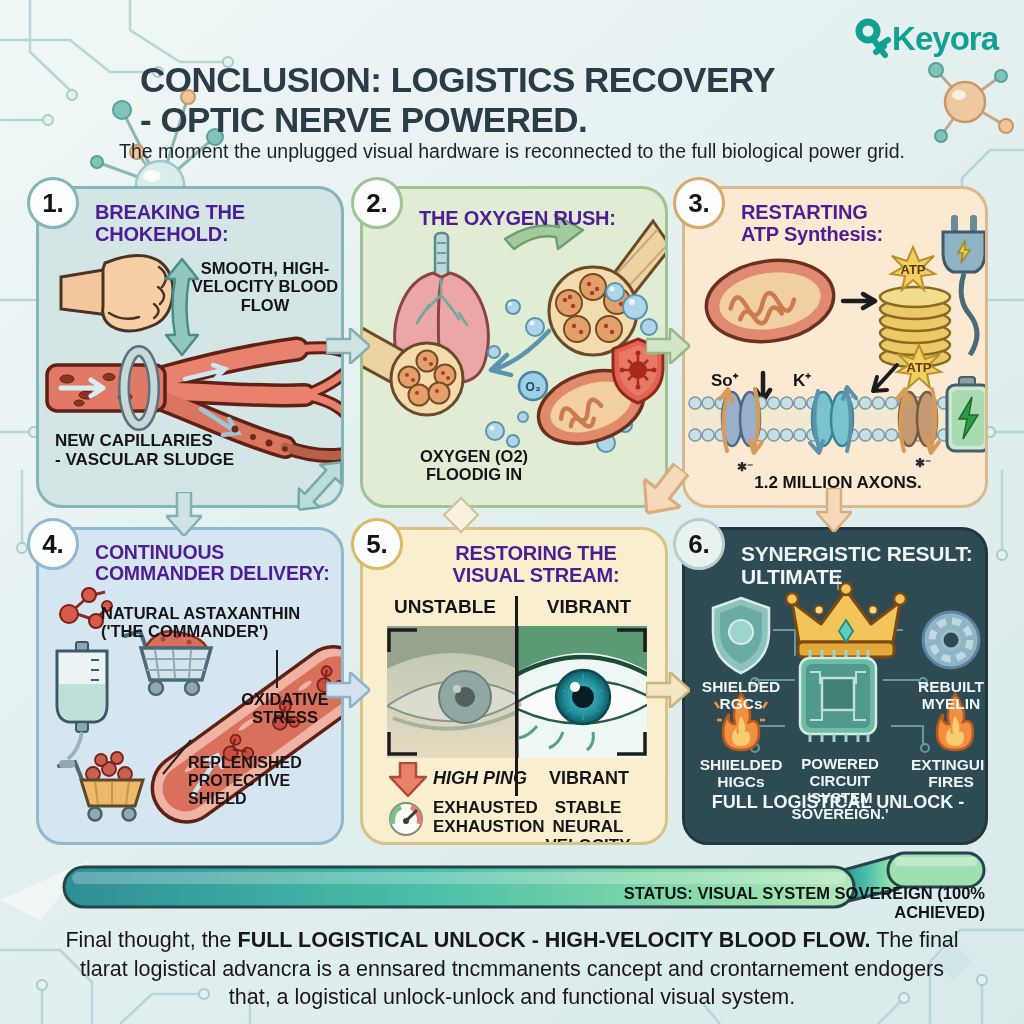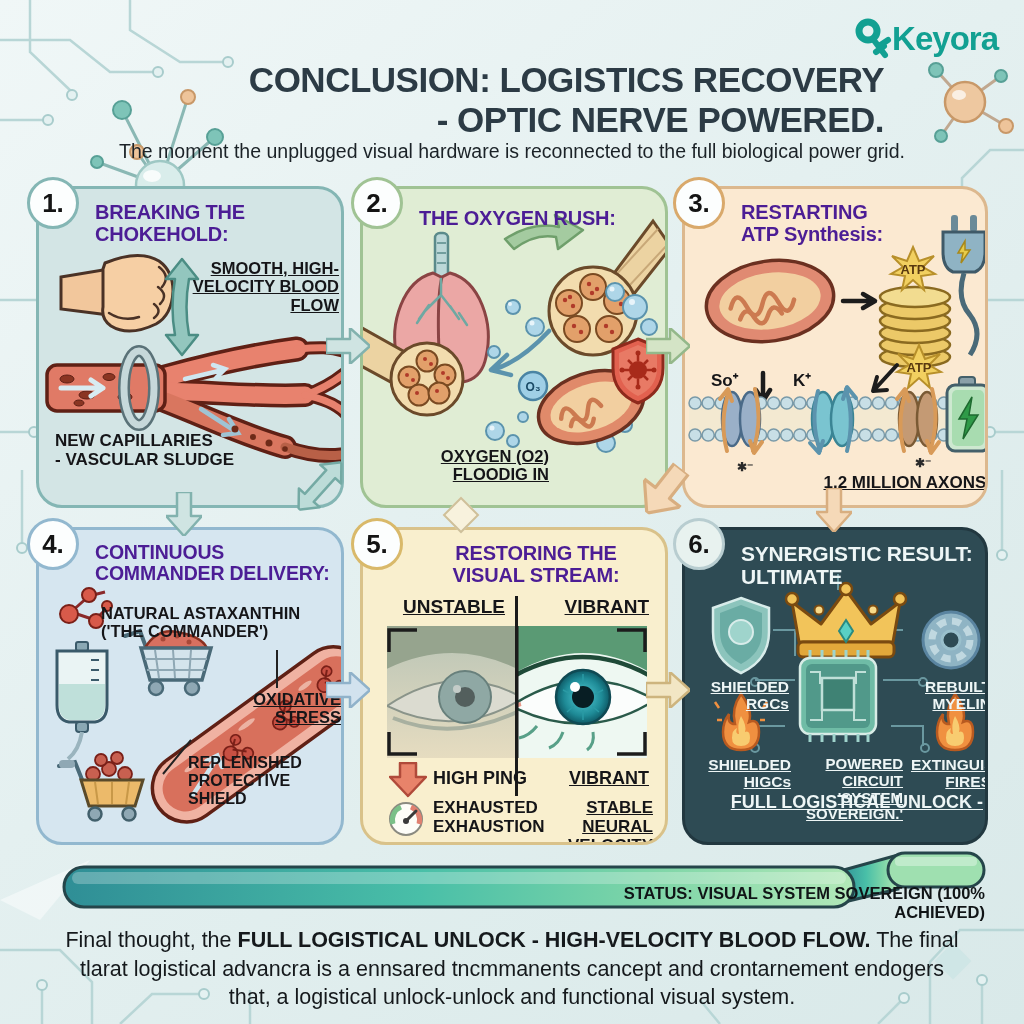--- a/index.html
+++ b/index.html
@@ -10,24 +10,24 @@
   .panel{position:absolute;border-radius:26px;border:3.5px solid;box-sizing:border-box;}
   .pclip{position:absolute;left:0;top:0;right:0;bottom:0;border-radius:22px;overflow:hidden;}
   .badge{position:absolute;width:46px;height:46px;border-radius:50%;background:#fcfefe;
     border:3.5px solid;display:flex;align-items:center;justify-content:center;
     font-weight:bold;font-size:26px;color:#141414;left:-12px;top:-12px;z-index:6;}
   .ptitle{position:absolute;left:56px;top:12px;font-weight:bold;color:#4c1d95;
     font-size:20px;line-height:1.1;letter-spacing:-0.2px;z-index:3;}
   .ptitle span{display:block;}
   .lbl{position:absolute;font-weight:bold;color:#151518;z-index:3;line-height:1.12;}
   .lbl span{display:block;}
-  .c{text-align:right;text-decoration:underline;}
+  .c{text-align:center;}
   .arrow{position:absolute;z-index:5;}
   svg{display:block;}
-  #hdr-title{position:absolute;left:140px;top:60px;width:744px;text-align:right;
+  #hdr-title{position:absolute;left:140px;top:60px;width:744px;text-align:left;
     font-weight:bold;font-size:35px;line-height:1.14;color:#2c3b45;letter-spacing:-0.5px;z-index:2;}
   #hdr-sub{position:absolute;left:90px;top:140px;width:844px;text-align:center;
     font-size:19.5px;color:#1b2227;z-index:2;}
   #logo{position:absolute;right:26px;top:16px;display:flex;align-items:center;gap:0;z-index:2;}
   #logo .brand{font-size:33px;font-weight:bold;color:#12a092;letter-spacing:-1px;}
   #statusbar-label{position:absolute;left:555px;top:884px;width:430px;text-align:right;
     font-size:16.5px;font-weight:bold;color:#101416;z-index:3;}
   #footer{position:absolute;left:58px;top:926px;width:908px;text-align:center;
     font-size:21.5px;line-height:1.33;color:#15191c;z-index:2;}
   .p6 .ptitle,.p6 .lbl{color:#eef6f6;}
@@ -505,21 +505,21 @@
           <circle cx="188" cy="61" r="5" fill="#ffffff"></circle>
           <path d="M134,78 q-8,2 -10,8" stroke="#e89a8a" stroke-width="4" fill="none"></path>
           <path d="M150,100 q-8,10 -18,12 M176,106 q-4,12 -14,16 M206,106 q2,12 -6,18" stroke="#58a088" stroke-width="3" fill="none"></path>
         </g>
         <rect x="128.5" y="0" width="3" height="132" fill="#141414"></rect>
         <path d="M2,26 V4 H30 M230,4 h28 v22 M2,106 v22 h28 M230,128 h28 v-22" fill="none" stroke="#1c1c1c" stroke-width="3.5"></path>
       </svg>
       <svg class="abs" width="38" height="36" viewBox="0 0 38 36" style="left:26px;top:232px;z-index:2">
         <polygon points="11,1 27,1 27,15 37,15 19,34 1,15 11,15" fill="#e8836a" stroke="#b04a3a" stroke-width="2.5" stroke-linejoin="round"></polygon>
       </svg>
-      <div class="lbl" style="left:70px;top:238px;font-size:18px;">HIGH PING</div>
+      <div class="lbl" style="left:70px;top:238px;font-size:18px;font-style:italic;">HIGH PING</div>
       <div class="lbl c" style="left:166px;top:238px;width:120px;font-size:18px;">VIBRANT</div>
       <svg class="abs" width="38" height="38" viewBox="0 0 38 38" style="left:24px;top:270px;z-index:2">
         <circle cx="19" cy="19" r="16" fill="#fdfdf8" stroke="#8a8a80" stroke-width="2"></circle>
         <path d="M6,24 A14,14 0 0 1 14,7" stroke="#7ac088" stroke-width="5" fill="none"></path>
         <path d="M24,7 A14,14 0 0 1 32,24" stroke="#e08070" stroke-width="5" fill="none"></path>
         <line x1="19" y1="21" x2="29" y2="11" stroke="#3a3a3a" stroke-width="3" stroke-linecap="round"></line>
         <circle cx="19" cy="21" r="3" fill="#3a3a3a"></circle>
       </svg>
       <div class="lbl" style="left:70px;top:268px;font-size:17px;">
         <span>EXHAUSTED</span>

